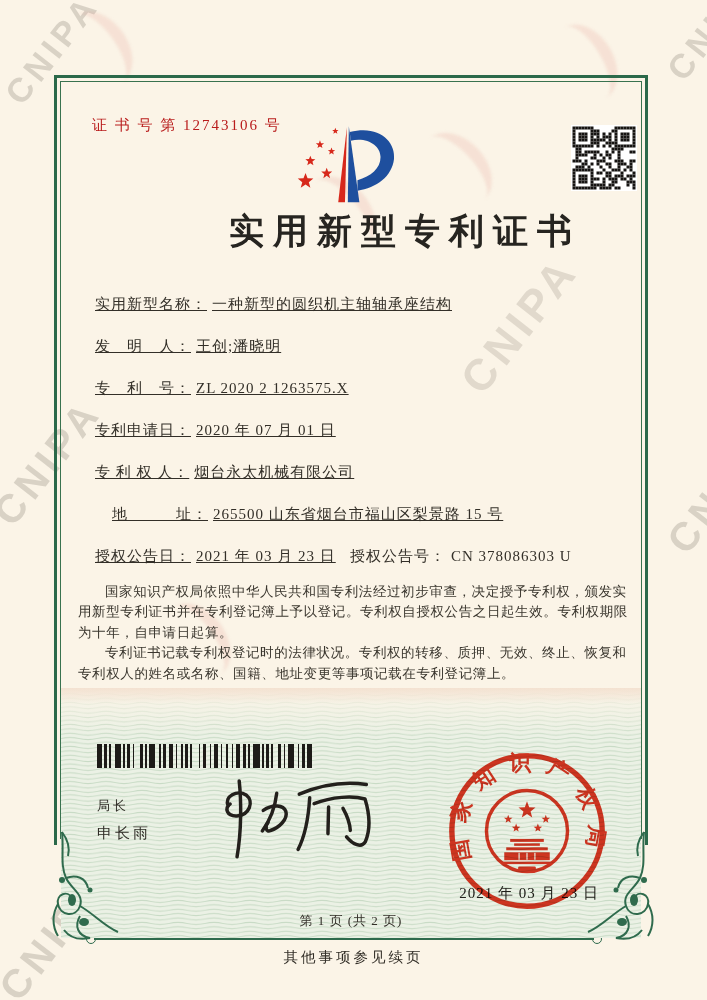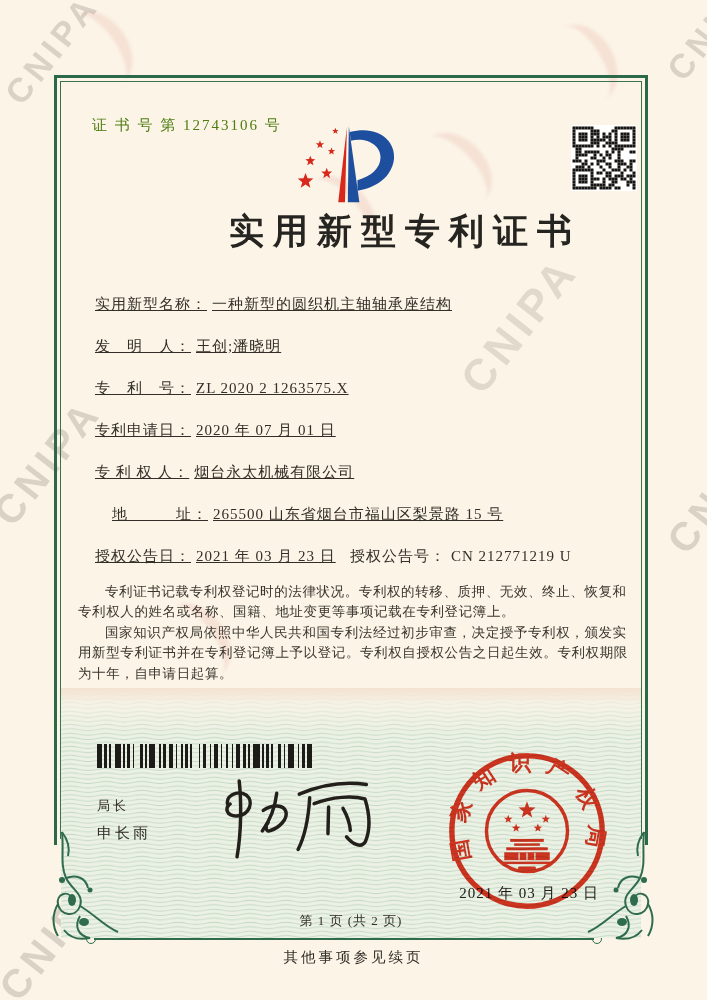--- a/index.html
+++ b/index.html
@@ -33,21 +33,21 @@
   .bottomline::before,.bottomline::after{
     content:"";position:absolute;top:-4px;width:8px;height:8px;border:1.5px solid #2f6b4d;border-radius:50%;background:transparent;
   }
   .bottomline::before{left:-8px;}
   .bottomline::after{right:-8px;}
   .floral{position:absolute;width:70px;height:115px;}
   
   .wavefade{left:61px;top:688px;width:580px;height:48px;background:linear-gradient(#fbf4e7,rgba(251,244,231,0));z-index:2;}
   .pinkband{left:61px;top:688px;width:580px;height:16px;background:linear-gradient(rgba(232,196,174,.38),rgba(232,196,174,0));z-index:3;}
   
-  .cert-number{left:92px;top:116px;font-size:15px;letter-spacing:2px;color:#4d7c0f;z-index:5;}
+  .cert-number{left:92px;top:116px;font-size:15px;letter-spacing:2px;color:#b91c1c;z-index:5;}
   .title{left:54px;top:208px;width:630px;text-align:center;font-size:35px;font-weight:bold;letter-spacing:9px;color:#262420;z-index:5;padding-left:36px;}
   .fieldrow{position:absolute;left:95px;font-size:15px;letter-spacing:1px;color:#332f28;white-space:nowrap;z-index:5;text-decoration:underline;}
   .fieldrow .val{margin-left:5px;}
   .grant2{position:absolute;left:255px;top:0;}
   .paras{left:78px;top:582px;width:560px;font-size:13.5px;line-height:20.4px;letter-spacing:.6px;color:#3a362e;z-index:5;}
   .paras p{margin:0;text-indent:2em;}
   .barcode{left:97px;top:744px;width:218px;height:24px;z-index:5;}
   .barcode div{position:absolute;top:0;height:100%;background:#1d1b18;}
   .sig-title{left:97px;top:797px;font-size:13px;letter-spacing:3px;z-index:6;color:#2e2b25;}
   .sig-name{left:97px;top:824px;font-size:15px;letter-spacing:3px;z-index:6;color:#2e2b25;}
@@ -396,27 +396,27 @@
   </div>
   <div class="fieldrow" style="top:463px;">
     <span>专 利 权 人：</span><span class="val">烟台永太机械有限公司</span>
   </div>
   <div class="fieldrow" style="top:505px;margin-left:17px;">
     <span>地　　　址：</span><span class="val">265500 山东省烟台市福山区梨景路 15 号</span>
   </div>
   <div class="fieldrow" style="top:547px;">
     <span>授权公告日：</span><span class="val">2021 年 03 月 23 日</span>
     <span class="grant2">
-      <span>授权公告号：</span><span class="val">CN 212771219 U</span>
+      <span>授权公告号：</span><span class="val">CN 378086303 U</span>
     </span>
   </div>
 
   <div class="abs paras">
+    <p>国家知识产权局依照中华人民共和国专利法经过初步审查，决定授予专利权，颁发实用新型专利证书并在专利登记簿上予以登记。专利权自授权公告之日起生效。专利权期限为十年，自申请日起算。</p>
     <p>专利证书记载专利权登记时的法律状况。专利权的转移、质押、无效、终止、恢复和专利权人的姓名或名称、国籍、地址变更等事项记载在专利登记簿上。</p>
-    <p>国家知识产权局依照中华人民共和国专利法经过初步审查，决定授予专利权，颁发实用新型专利证书并在专利登记簿上予以登记。专利权自授权公告之日起生效。专利权期限为十年，自申请日起算。</p>
   </div>
 
   <div class="abs barcode" id="barcode">
       <div style="left: 0px; width: 4.65px;"></div>
       <div style="left: 7px; width: 3.1px;"></div>
       <div style="left: 12.45px; width: 1.55px;"></div>
       <div style="left: 17.9px; width: 6.2px;"></div>
       <div style="left: 26.45px; width: 1.55px;"></div>
       <div style="left: 30.35px; width: 3.1px;"></div>
       <div style="left: 35.8px; width: 1.55px;"></div>

